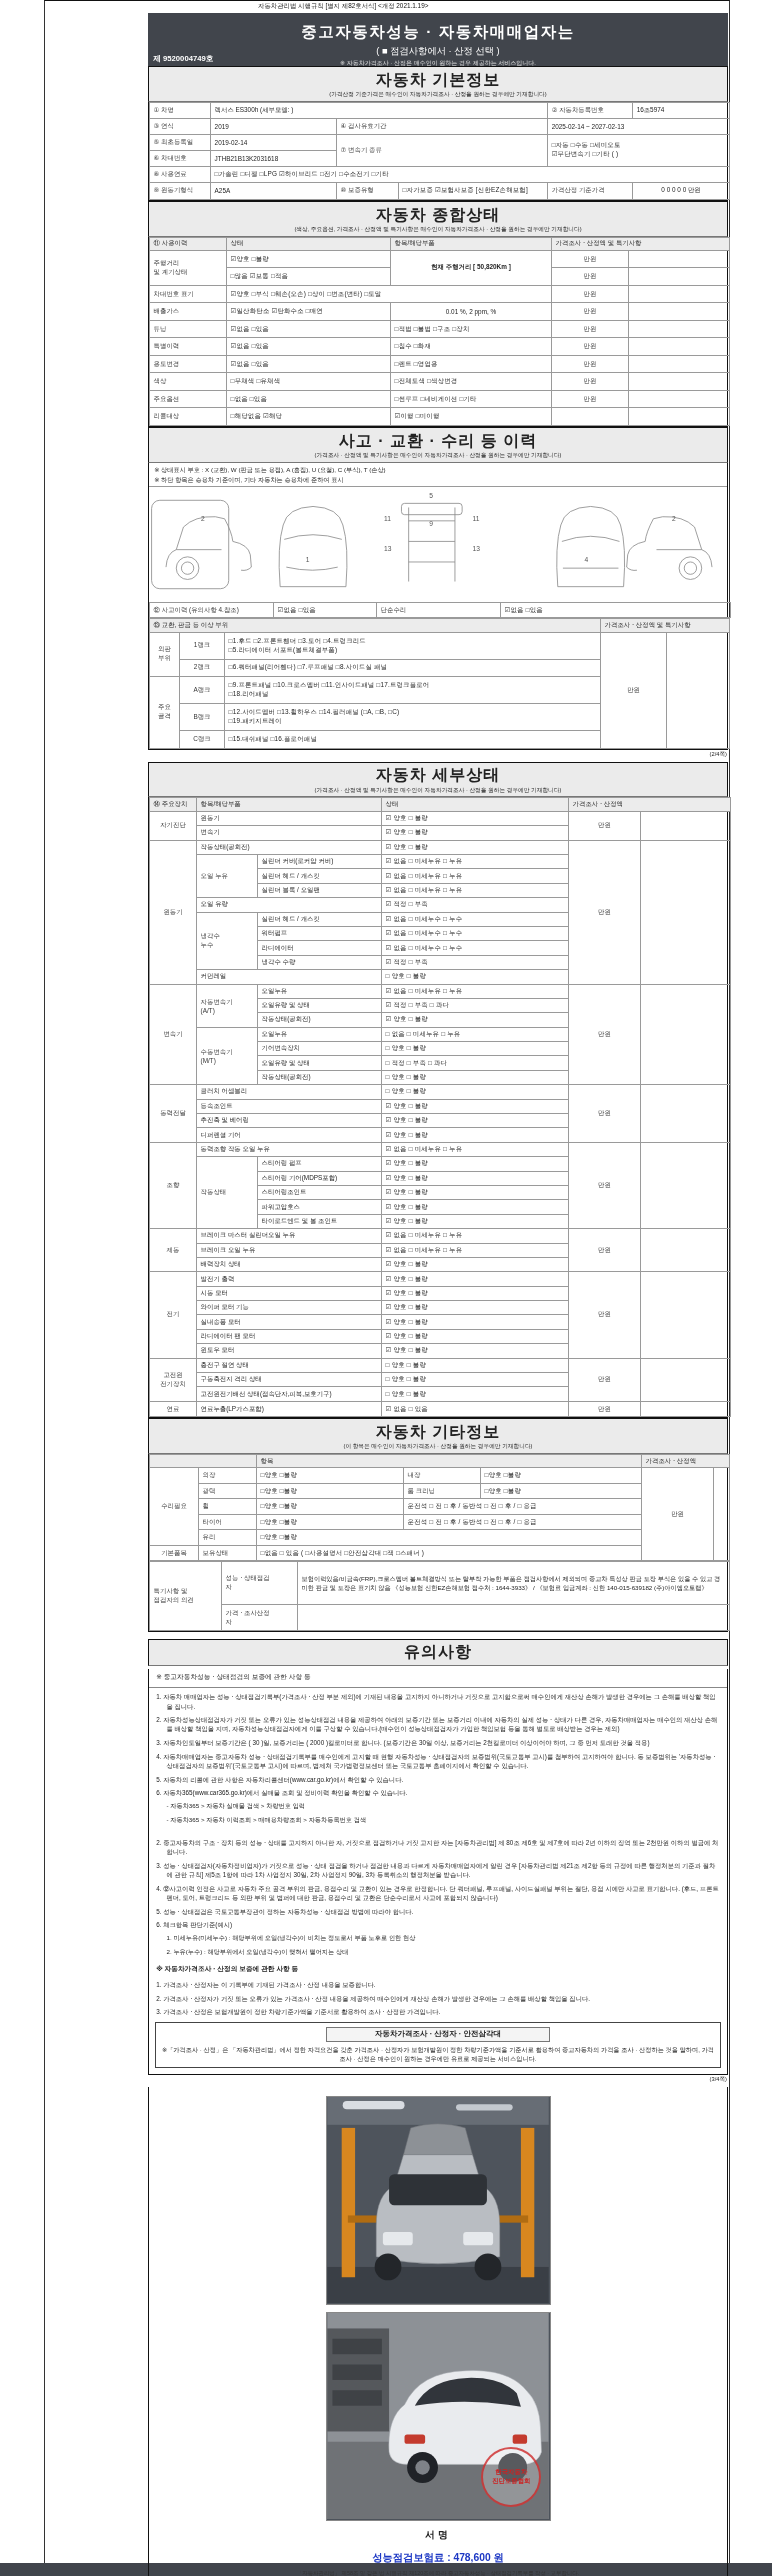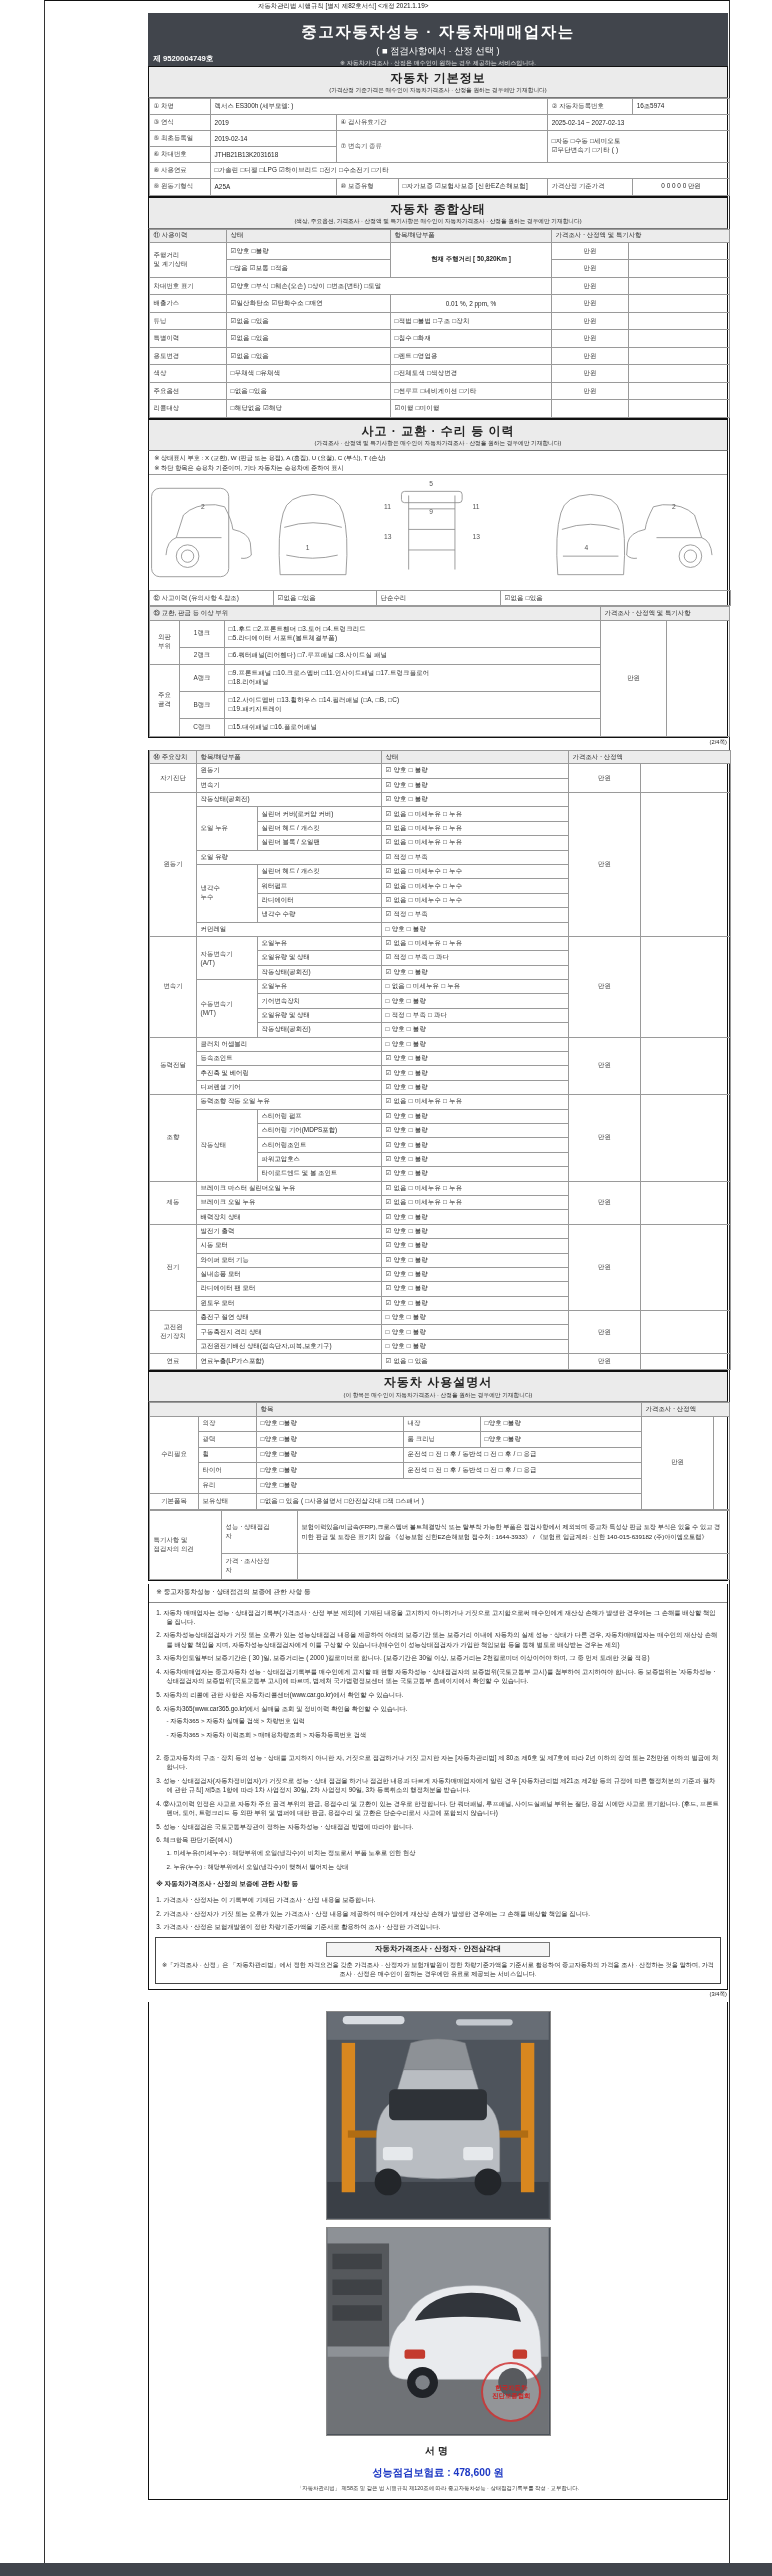--- a/index.html
+++ b/index.html
@@ -10,21 +10,21 @@
   .formref{position:absolute;top:2.1px;left:258px;font-size:6.4px;color:#111}
   #doc{position:absolute;left:148px;top:13.4px;width:580px}
   
   .dhead{background:#41454c;color:#fff;position:relative;padding:8.2px 7.2px 3.1px;height:53px;box-sizing:border-box}
   .dhead .t{text-align:center;font-size:15.5px;font-weight:bold;letter-spacing:1.5px}
   .dhead .s{text-align:center;font-size:9.3px;margin-top:2.1px}
   .dhead .n{text-align:center;font-size:6px;color:#e3e3e3;margin-top:1.5px}
   .dhead .docno{position:absolute;left:5.2px;bottom:2.1px;font-size:7.7px;font-weight:bold}
   
   .sech{border:1px solid #111;border-bottom:0.5px solid #777;background:#ebebeb;text-align:center;padding:2.6px 0 1.5px}
-  .sech .t{font-size:12px;font-weight:bold;letter-spacing:1px}
+  .sech .t{font-size:16px;font-weight:bold;letter-spacing:1px}
   .sech .s{font-size:5.7px;margin-top:0.5px;color:#222}
   .secwrap{border:1px solid #111;border-top:none}
   table{border-collapse:collapse;width:100%;table-layout:fixed}
   td{border:0.5px solid #9a9a9a;font-size:6.4px;padding:1px 3.6px;vertical-align:middle;white-space:pre-line;
      overflow:hidden}
   td.c{text-align:center}
   td.hdr{background:#ececec;color:#222}
   td.lbl{color:#333}
   .cbx{letter-spacing:0.2px}
   .manw{text-align:center;color:#333}
@@ -316,20 +316,24 @@
       </tr>
       <tr style="height:17.5px">
         <td class="lbl c">C랭크</td>
         <td class="cbx">□15.대쉬패널   □16.플로어패널</td>
       </tr>
     </tbody>
       </table>
   </div>
   <div class="pgmark">(2/4쪽)</div>
 
+  <div class="sech">
+    <div class="t">자동차 세부상태</div>
+    <div class="s">(가격조사 · 산정액 및 특기사항은 매수인이 자동차가격조사 · 산정을 원하는 경우에만 기재합니다)</div>
+  </div>
   <div class="secwrap">
     <table>
       <colgroup>
           <col style="width:47px">
           <col style="width:61px">
           <col style="width:124px">
           <col style="width:187px">
           <col style="width:72px">
           <col style="width:90px">
         </colgroup>
@@ -551,21 +555,21 @@
         <td colspan="2">연료누출(LP가스포함)</td>
         <td class="cbx">☑ 없음   □ 있음</td>
         <td class="manw">만원</td>
         <td></td>
           </tr>
     </tbody>
       </table>
   </div>
 
   <div class="sech">
-    <div class="t">자동차 사용설명서</div>
+    <div class="t">자동차 기타정보</div>
     <div class="s">(이 항목은 매수인이 자동차가격조사 · 산정을 원하는 경우에만 기재합니다)</div>
   </div>
   <div class="secwrap">
     <table>
       <colgroup>
           <col style="width:49px">
           <col style="width:58px">
           <col style="width:147px">
           <col style="width:77px">
           <col style="width:161px">
@@ -632,20 +636,23 @@
       </tr>
       <tr style="height:26px">
         <td class="lbl">가격 · 조사산정
 자</td>
         <td></td>
       </tr>
     </tbody>
       </table>
   </div>
 
+  <div class="sech" style="margin-top:6.2px">
+    <div class="t">유의사항</div>
+  </div>
   <div class="secwrap">
     <div class="nsec" style="border-top:none">※ 중고자동차성능 · 상태점검의 보증에 관한 사항 등</div>
     <div class="ni">1.  자동차 매매업자는 성능 · 상태점검기록부(가격조사 · 산정 부분 제외)에 기재된 내용을 고지하지 아니하거나 거짓으로 고지함으로써 매수인에게 재산상 손해가 발생한 경우에는 그 손해를 배상할 책임을 집니다.</div>
     <div class="ni">2.  자동차성능상태점검자가 거짓 또는 오류가 있는 성능상태점검 내용을 제공하여 아래의 보증기간 또는 보증거리 이내에 자동차의 실제 성능 · 상태가 다른 경우, 자동차매매업자는 매수인의 재산상 손해를 배상할 책임을 지며, 자동차성능상태점검자에게 이를 구상할 수 있습니다.(매수인이 성능상태점검자가 가입한 책임보험 등을 통해 별도로 배상받는 경우는 제외)</div>
     <div class="ni">3.  자동차인도일부터 보증기간은 ( 30 )일, 보증거리는 ( 2000 )킬로미터로 합니다. (보증기간은 30일 이상, 보증거리는 2천킬로미터 이상이어야 하며, 그 중 먼저 도래한 것을 적용)</div>
     <div class="ni">4.  자동차매매업자는 중고자동차 성능 · 상태점검기록부를 매수인에게 고지할 때 현행 자동차성능 · 상태점검자의 보증범위(국토교통부 고시)를 첨부하여 고지하여야 합니다. 동 보증범위는 '자동차성능 · 상태점검자의 보증범위'(국토교통부 고시)에 따르며, 법제처 국가법령정보센터 또는 국토교통부 홈페이지에서 확인할 수 있습니다.</div>
     <div class="ni">5.  자동차의 리콜에 관한 사항은 자동차리콜센터(www.car.go.kr)에서 확인할 수 있습니다.</div>
     <div class="ni">6.  자동차365(www.car365.go.kr)에서 실매물 조회 및 정비이력 확인을 확인할 수 있습니다.</div>
     <div class="ni sub">- 자동차365 &gt; 자동차 실매물 검색 &gt; 차량번호 입력</div>
     <div class="ni sub">- 자동차365 &gt; 자동차 이력조회 &gt; 매매용차량조회 &gt; 자동차등록번호 검색</div>

